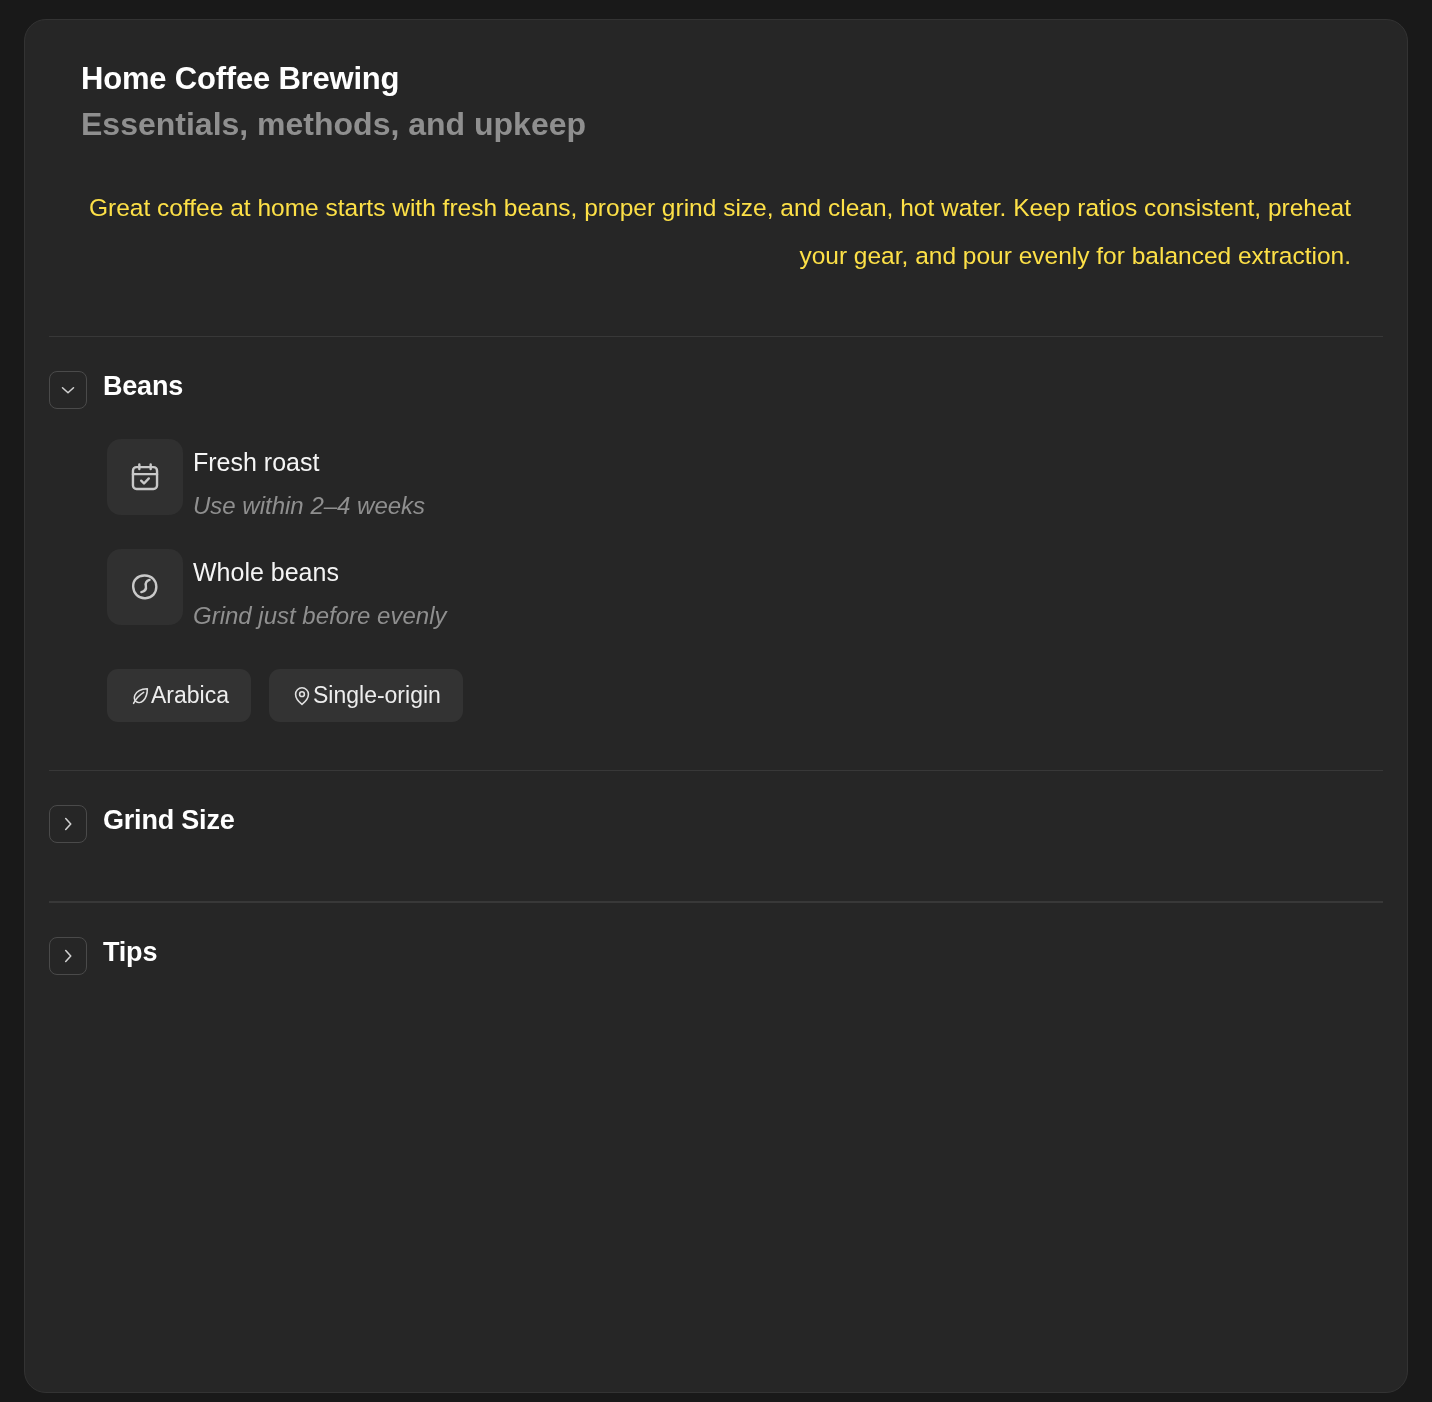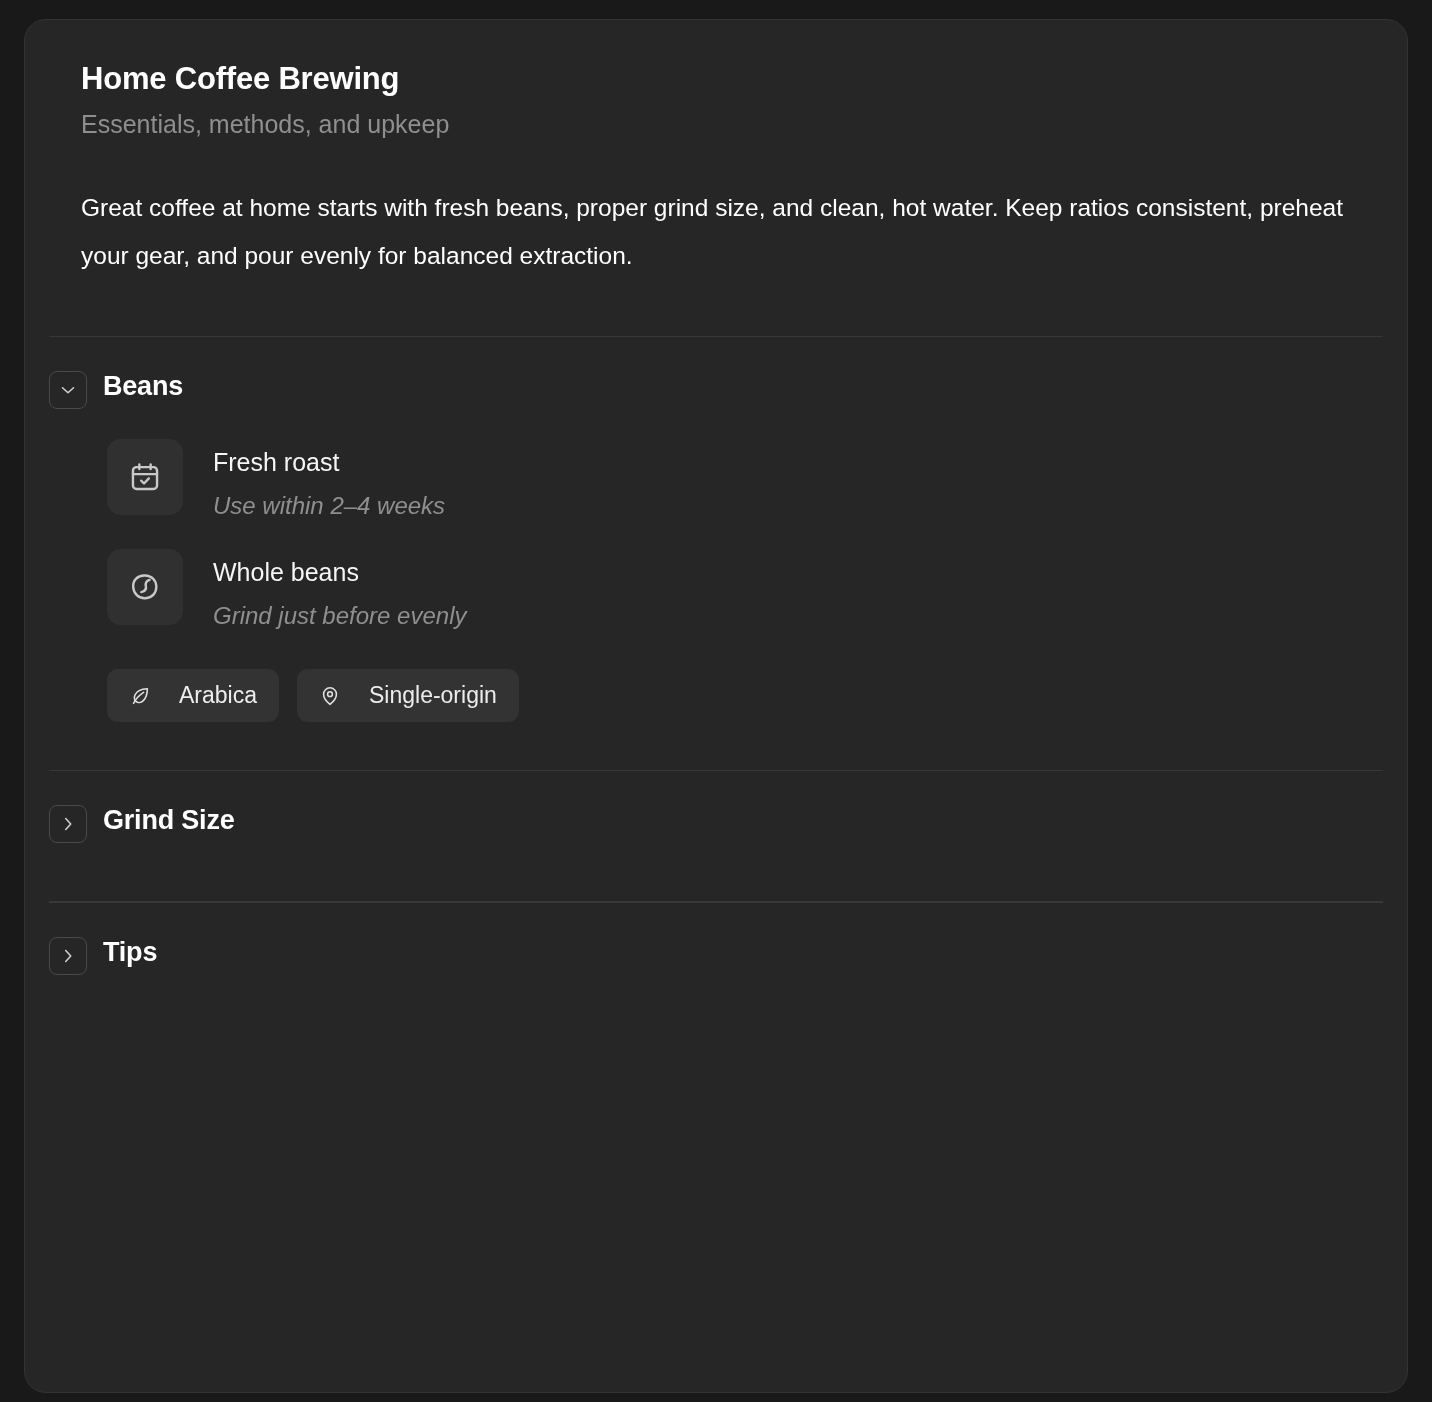--- a/index.html
+++ b/index.html
@@ -29,31 +29,32 @@
   .title {
     color: #ffffff;
     font-size: 31px;
     font-weight: bold;
     letter-spacing: -0.2px;
     line-height: 38px;
     margin: 0 0 10px 24px;
   }
   .subtitle {
     color: #8f8f8f;
-    font-size: 25px;
+    font-size: 32px;
     line-height: 32px;
     margin: 0 0 44px 24px;
-    font-weight: 400;
+    font-weight: 700;
   }
   .intro {
-    color: #ffffff;
+    color: #fde047;
     font-size: 24.5px;
     line-height: 48px;
     margin: 0 24px 56px 24px;
     max-width: 1300px;
+    text-align: right;
   }
   .divider {
     height: 1px;
     background: #383838;
     margin: 0 24px;
   }
   .section {
     padding: 0 24px;
   }
   .section-head {
@@ -81,21 +82,21 @@
     font-size: 27px;
     font-weight: bold;
     letter-spacing: -0.2px;
   }
   .section-body {
     padding: 30px 0 48px 58px;
   }
   .row {
     display: flex;
     align-items: flex-start;
-    gap: 30px;
+    gap: 10px;
     margin-bottom: 26px;
   }
   .row:last-of-type { margin-bottom: 0; }
   .row-icon {
     width: 76px;
     height: 76px;
     border-radius: 14px;
     background: #303030;
     display: flex;
     align-items: center;
@@ -116,21 +117,21 @@
     font-style: italic;
   }
   .chips {
     display: flex;
     gap: 18px;
     margin-top: 36px;
   }
   .chip {
     display: inline-flex;
     align-items: center;
-    gap: 28px;
+    gap: 0;
     background: #333333;
     border-radius: 11px;
     padding: 13px 22px;
     color: #ededed;
     font-size: 23px;
     cursor: pointer;
   }
   .chip svg { display: block; }
   .collapsed-pad { height: 58px; }
 </style>

